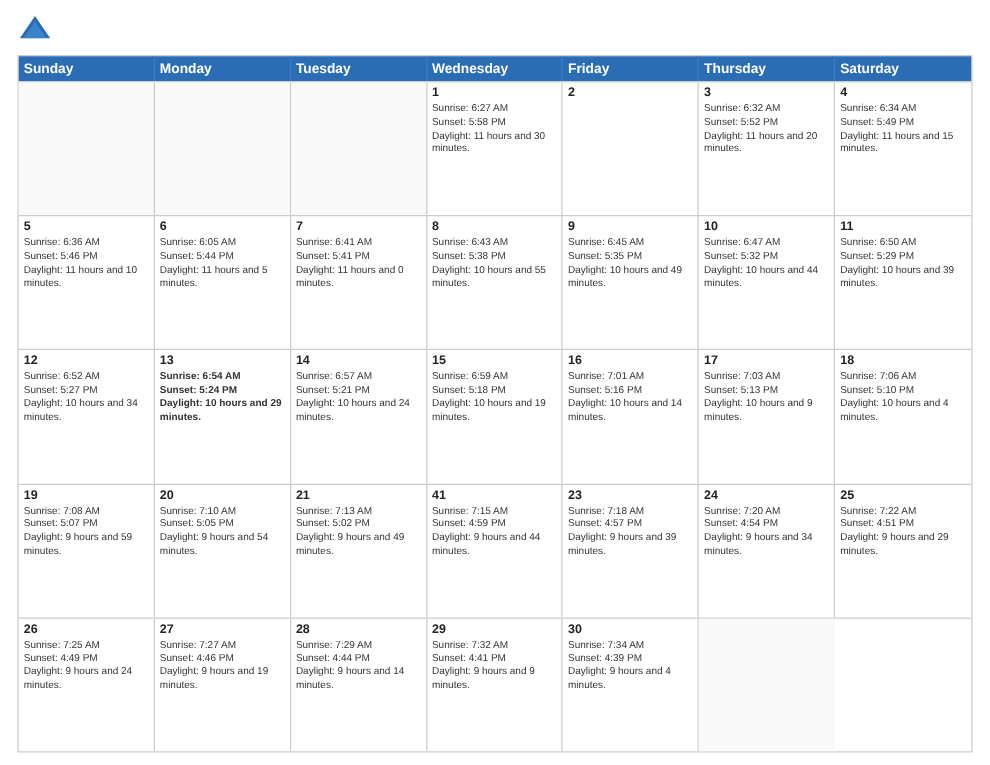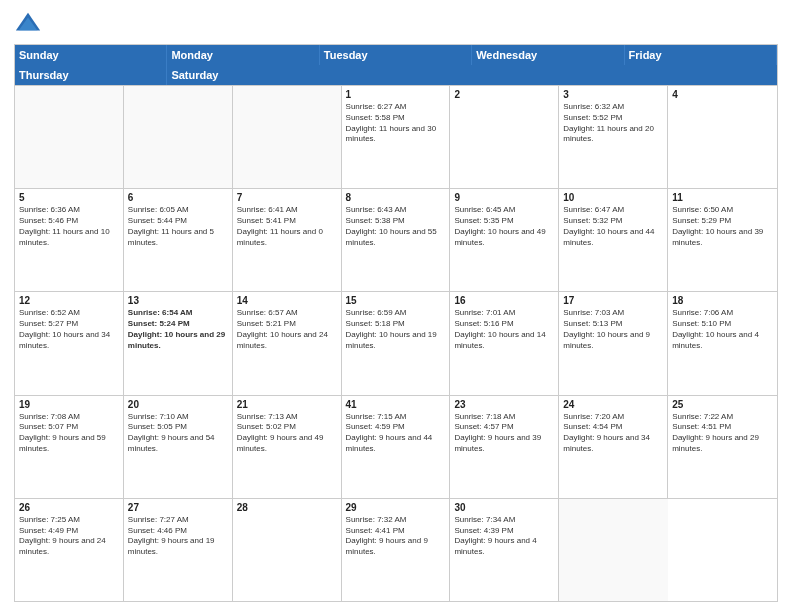--- a/index.html
+++ b/index.html
@@ -61,21 +61,21 @@
       color: #444;
     }
     .calendar {
       flex: 1;
       display: flex;
       flex-direction: column;
       border: 1px solid #ccc;
     }
     .cal-header {
       display: grid;
-      grid-template-columns: repeat(5, 1fr);
+      grid-template-columns: repeat(7, 1fr);
       background: #2a6db5;
     }
     .cal-header-cell {
       color: #fff;
       font-size: 11px;
       font-weight: bold;
       padding: 4px 4px;
       text-align: left;
       border-right: 1px solid #3a7dc5;
     }
@@ -160,20 +160,23 @@
             <div class="day-num">2</div>
           </div>
           <div class="cal-cell">
             <div class="day-num">3</div>
             <div class="cell-text" style="white-space: pre-line;">Sunrise: 6:32 AM
 Sunset: 5:52 PM
 Daylight: 11 hours and 20 minutes.</div>
           </div>
           <div class="cal-cell">
             <div class="day-num">4</div>
+            <div class="cell-text" style="white-space: pre-line;">Sunrise: 6:34 AM
+Sunset: 5:49 PM
+Daylight: 11 hours and 15 minutes.</div>
           </div>
         </div>
         <div class="cal-row">
           <div class="cal-cell">
             <div class="day-num">5</div>
             <div class="cell-text" style="white-space: pre-line;">Sunrise: 6:36 AM
 Sunset: 5:46 PM
 Daylight: 11 hours and 10 minutes.</div>
           </div>
           <div class="cal-cell">
@@ -309,20 +312,23 @@
 Daylight: 9 hours and 24 minutes.</div>
           </div>
           <div class="cal-cell">
             <div class="day-num">27</div>
             <div class="cell-text" style="white-space: pre-line;">Sunrise: 7:27 AM
 Sunset: 4:46 PM
 Daylight: 9 hours and 19 minutes.</div>
           </div>
           <div class="cal-cell">
             <div class="day-num">28</div>
+            <div class="cell-text" style="white-space: pre-line;">Sunrise: 7:29 AM
+Sunset: 4:44 PM
+Daylight: 9 hours and 14 minutes.</div>
           </div>
           <div class="cal-cell">
             <div class="day-num">29</div>
             <div class="cell-text" style="white-space: pre-line;">Sunrise: 7:32 AM
 Sunset: 4:41 PM
 Daylight: 9 hours and 9 minutes.</div>
           </div>
           <div class="cal-cell">
             <div class="day-num">30</div>
             <div class="cell-text" style="white-space: pre-line;">Sunrise: 7:34 AM

